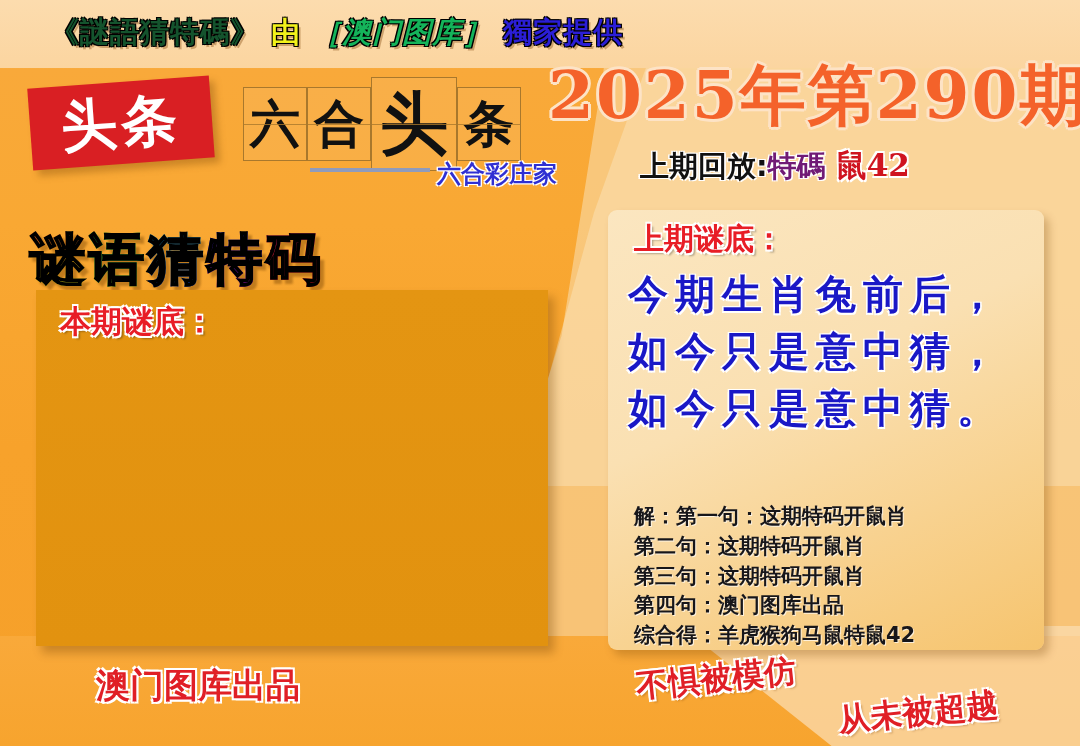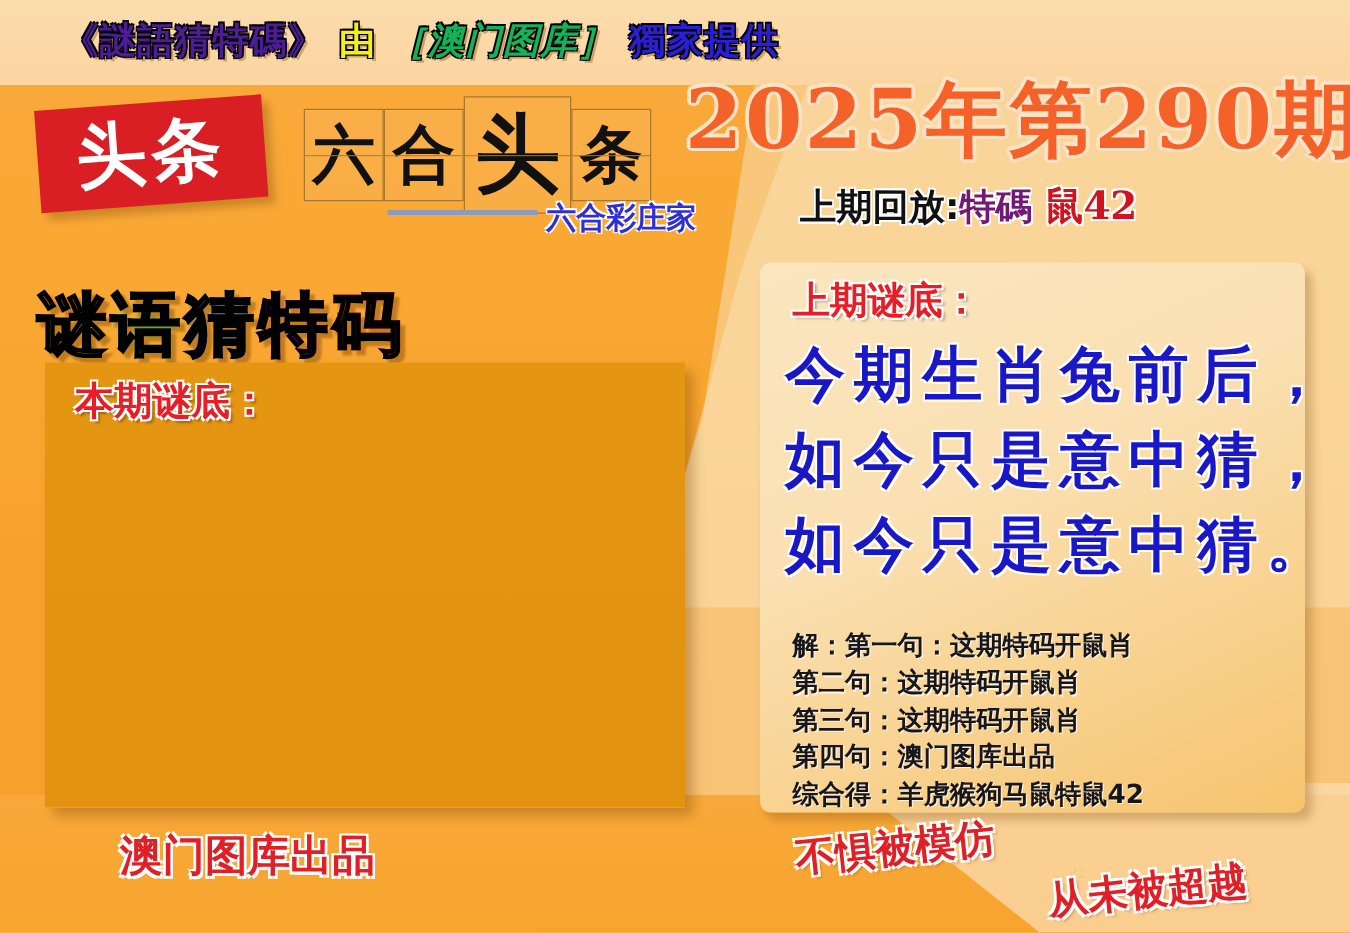--- a/index.html
+++ b/index.html
@@ -43,21 +43,21 @@
   }
 
   
   .hdr{
     position:absolute;left:50px;top:18px;
     font-size:29px;font-weight:bold;letter-spacing:1px;
     white-space:nowrap;line-height:1;
     font-family:"DejaVu Sans","Liberation Sans",sans-serif;
   }
   .hdr span{ display:inline-block; }
-  .hdr .red{ color:#4c1d95;
+  .hdr .red{ color:#14532d;
     text-shadow:-1.2px -1.2px 0 #000,1.2px -1.2px 0 #000,-1.2px 1.2px 0 #000,1.2px 1.2px 0 #000,3px 3px 0 rgba(120,60,0,.35);}
   .hdr .yel{ color:#f2f21a;
     text-shadow:-1.2px -1.2px 0 #000,1.2px -1.2px 0 #000,-1.2px 1.2px 0 #000,1.2px 1.2px 0 #000,3px 3px 0 rgba(120,60,0,.35);}
   .hdr .grn{ color:#14b35a;
     text-shadow:-1.2px -1.2px 0 #000,1.2px -1.2px 0 #000,-1.2px 1.2px 0 #000,1.2px 1.2px 0 #000,3px 3px 0 rgba(120,60,0,.35);font-style:italic;}
   .hdr .blu{ color:#2b1ed6;
     text-shadow:-1.2px -1.2px 0 #000,1.2px -1.2px 0 #000,-1.2px 1.2px 0 #000,1.2px 1.2px 0 #000,3px 3px 0 rgba(120,60,0,.35);}
 
   
   .badge{
@@ -158,25 +158,25 @@
   .panel-right{
     position:absolute;left:608px;top:210px;width:436px;height:440px;
     background:linear-gradient(155deg,#fbe6c0 0%,#fae0b2 40%,#f6c46e 100%);
     border-radius:9px;
     box-shadow:5px 6px 8px rgba(110,60,0,.28);
   }
   .pr-head{
     position:absolute;left:26px;top:16px;
     font-size:30px;font-weight:bold;color:#e81d26;line-height:1;
     text-shadow:-1.6px -1.6px 0 #fff,1.6px -1.6px 0 #fff,-1.6px 1.6px 0 #fff,1.6px 1.6px 0 #fff,3px 3px 2px rgba(0,0,0,.28);
-    font-family:Liberation Sans, sans-serif;
+    font-family:Liberation Mono, monospace;
   }
   .pr-lines{position:absolute;left:20px;top:56px;right:6px;}
   .pr-line{
-    font-size:48px;font-weight:bold;color:#1a18c6;letter-spacing:7px;
+    font-size:40px;font-weight:bold;color:#1a18c6;letter-spacing:7px;
     line-height:1.42;white-space:nowrap;
     text-shadow:-1.5px -1.5px 0 #fff,1.5px -1.5px 0 #fff,-1.5px 1.5px 0 #fff,1.5px 1.5px 0 #fff;
     font-family:"DejaVu Serif","Liberation Serif",serif;
   }
   .pr-notes{position:absolute;left:26px;top:292px;right:10px;}
   .pr-note{
     font-size:21px;font-weight:bold;color:#17161a;line-height:1.42;white-space:nowrap;
     text-shadow:1px 1px 0 rgba(255,255,255,.7);
     font-family:"DejaVu Sans","Liberation Sans",sans-serif;
   }

